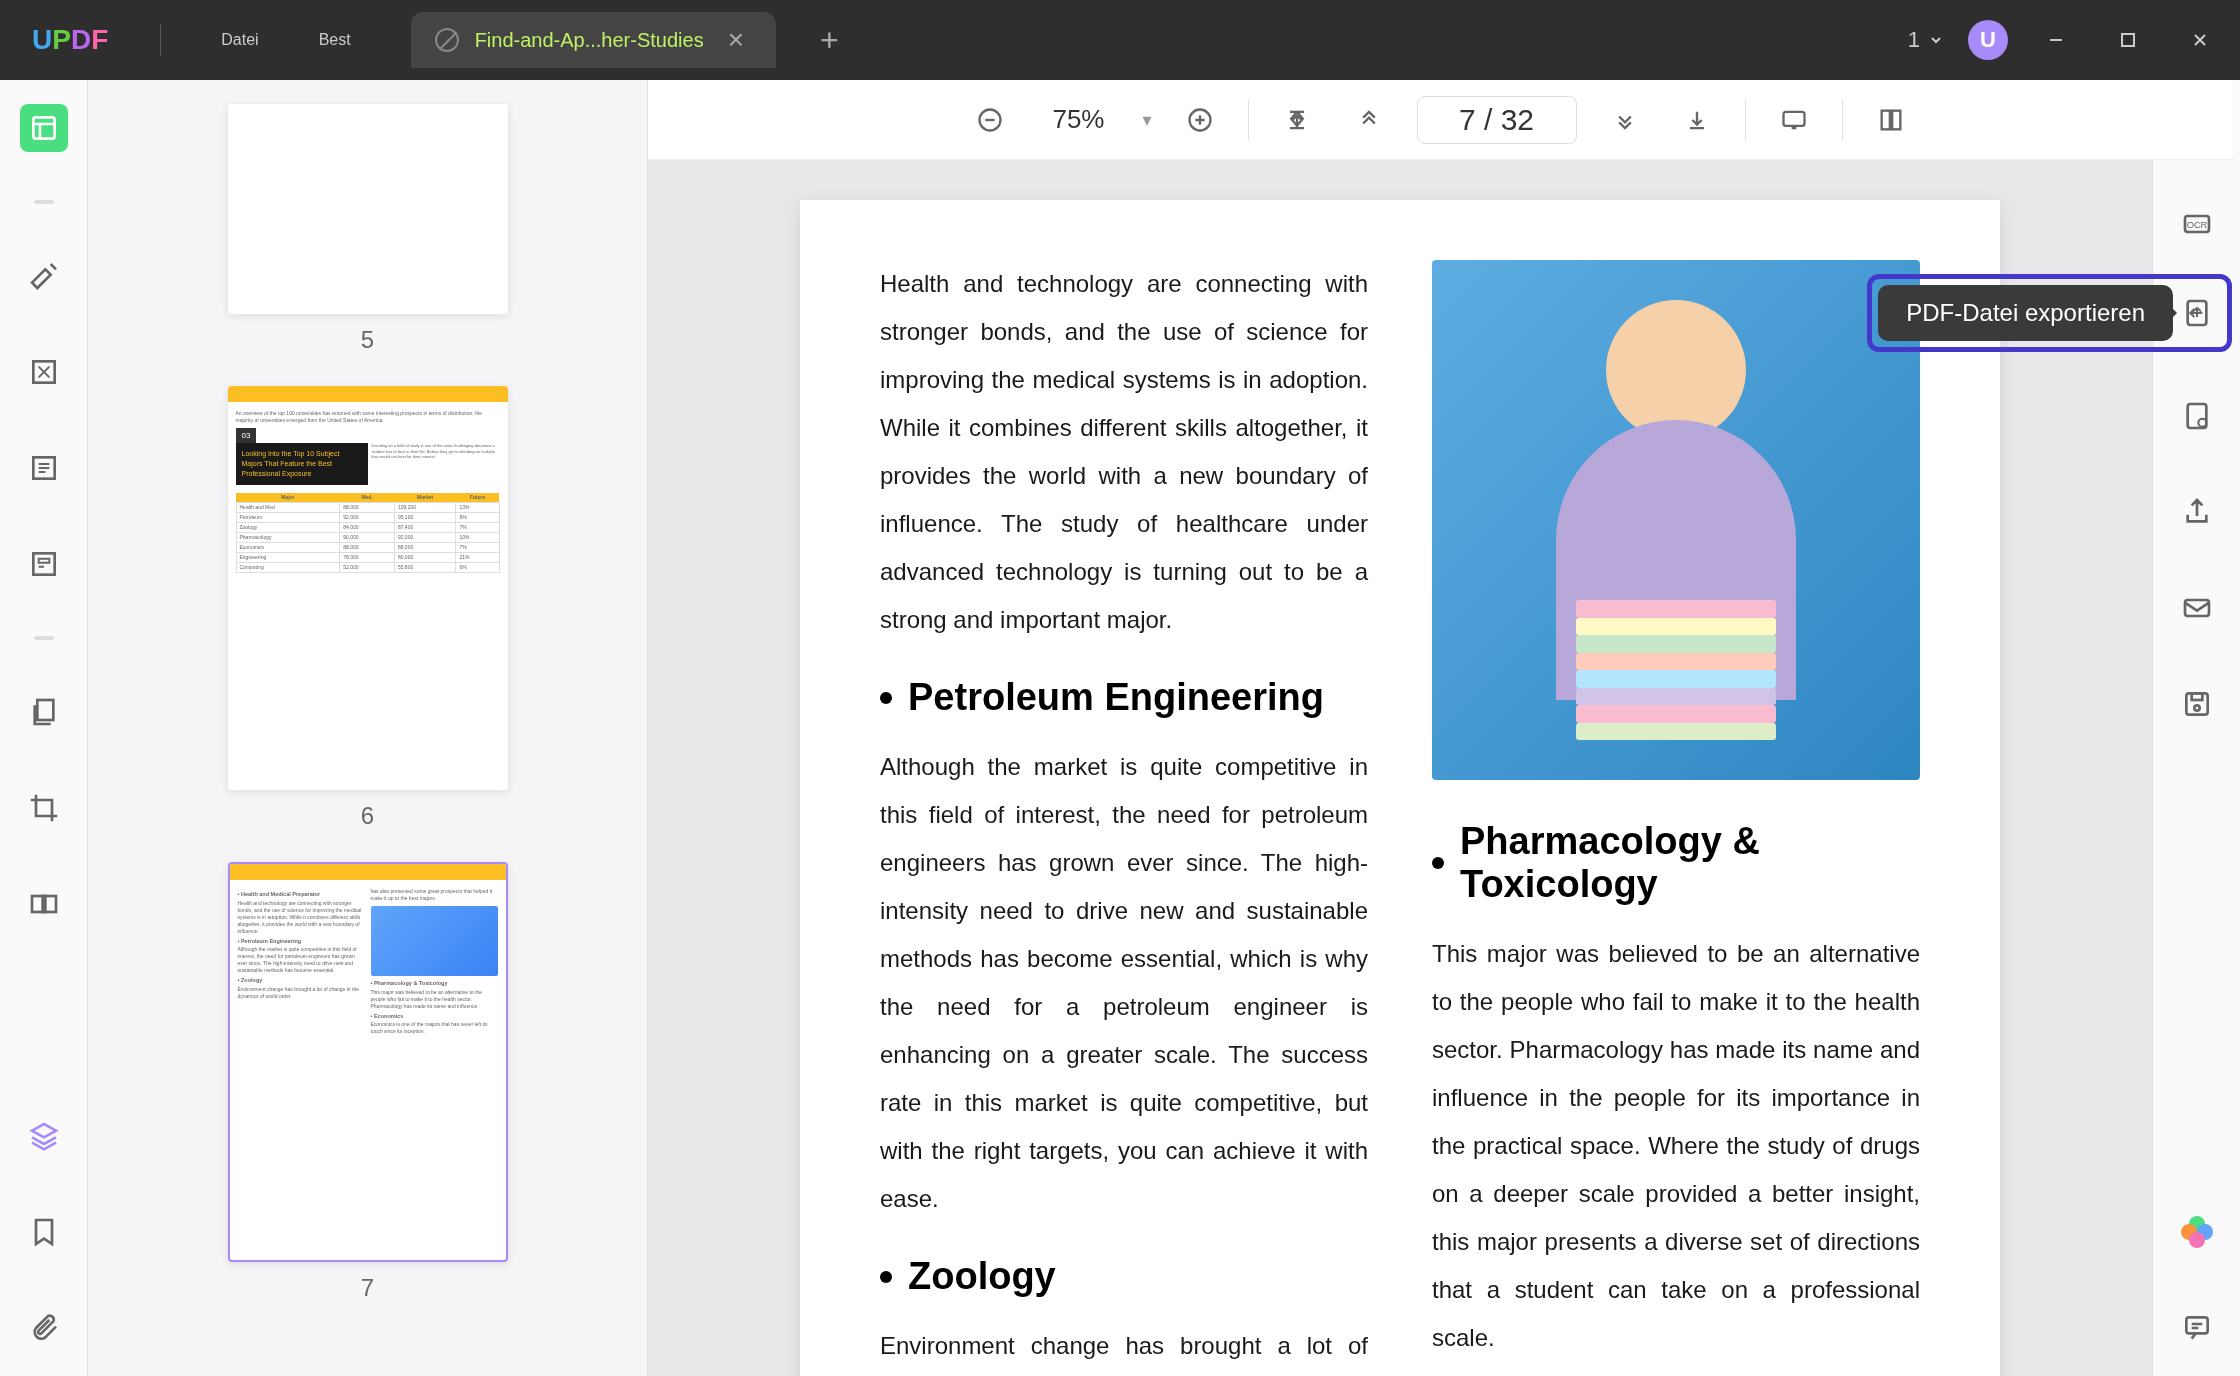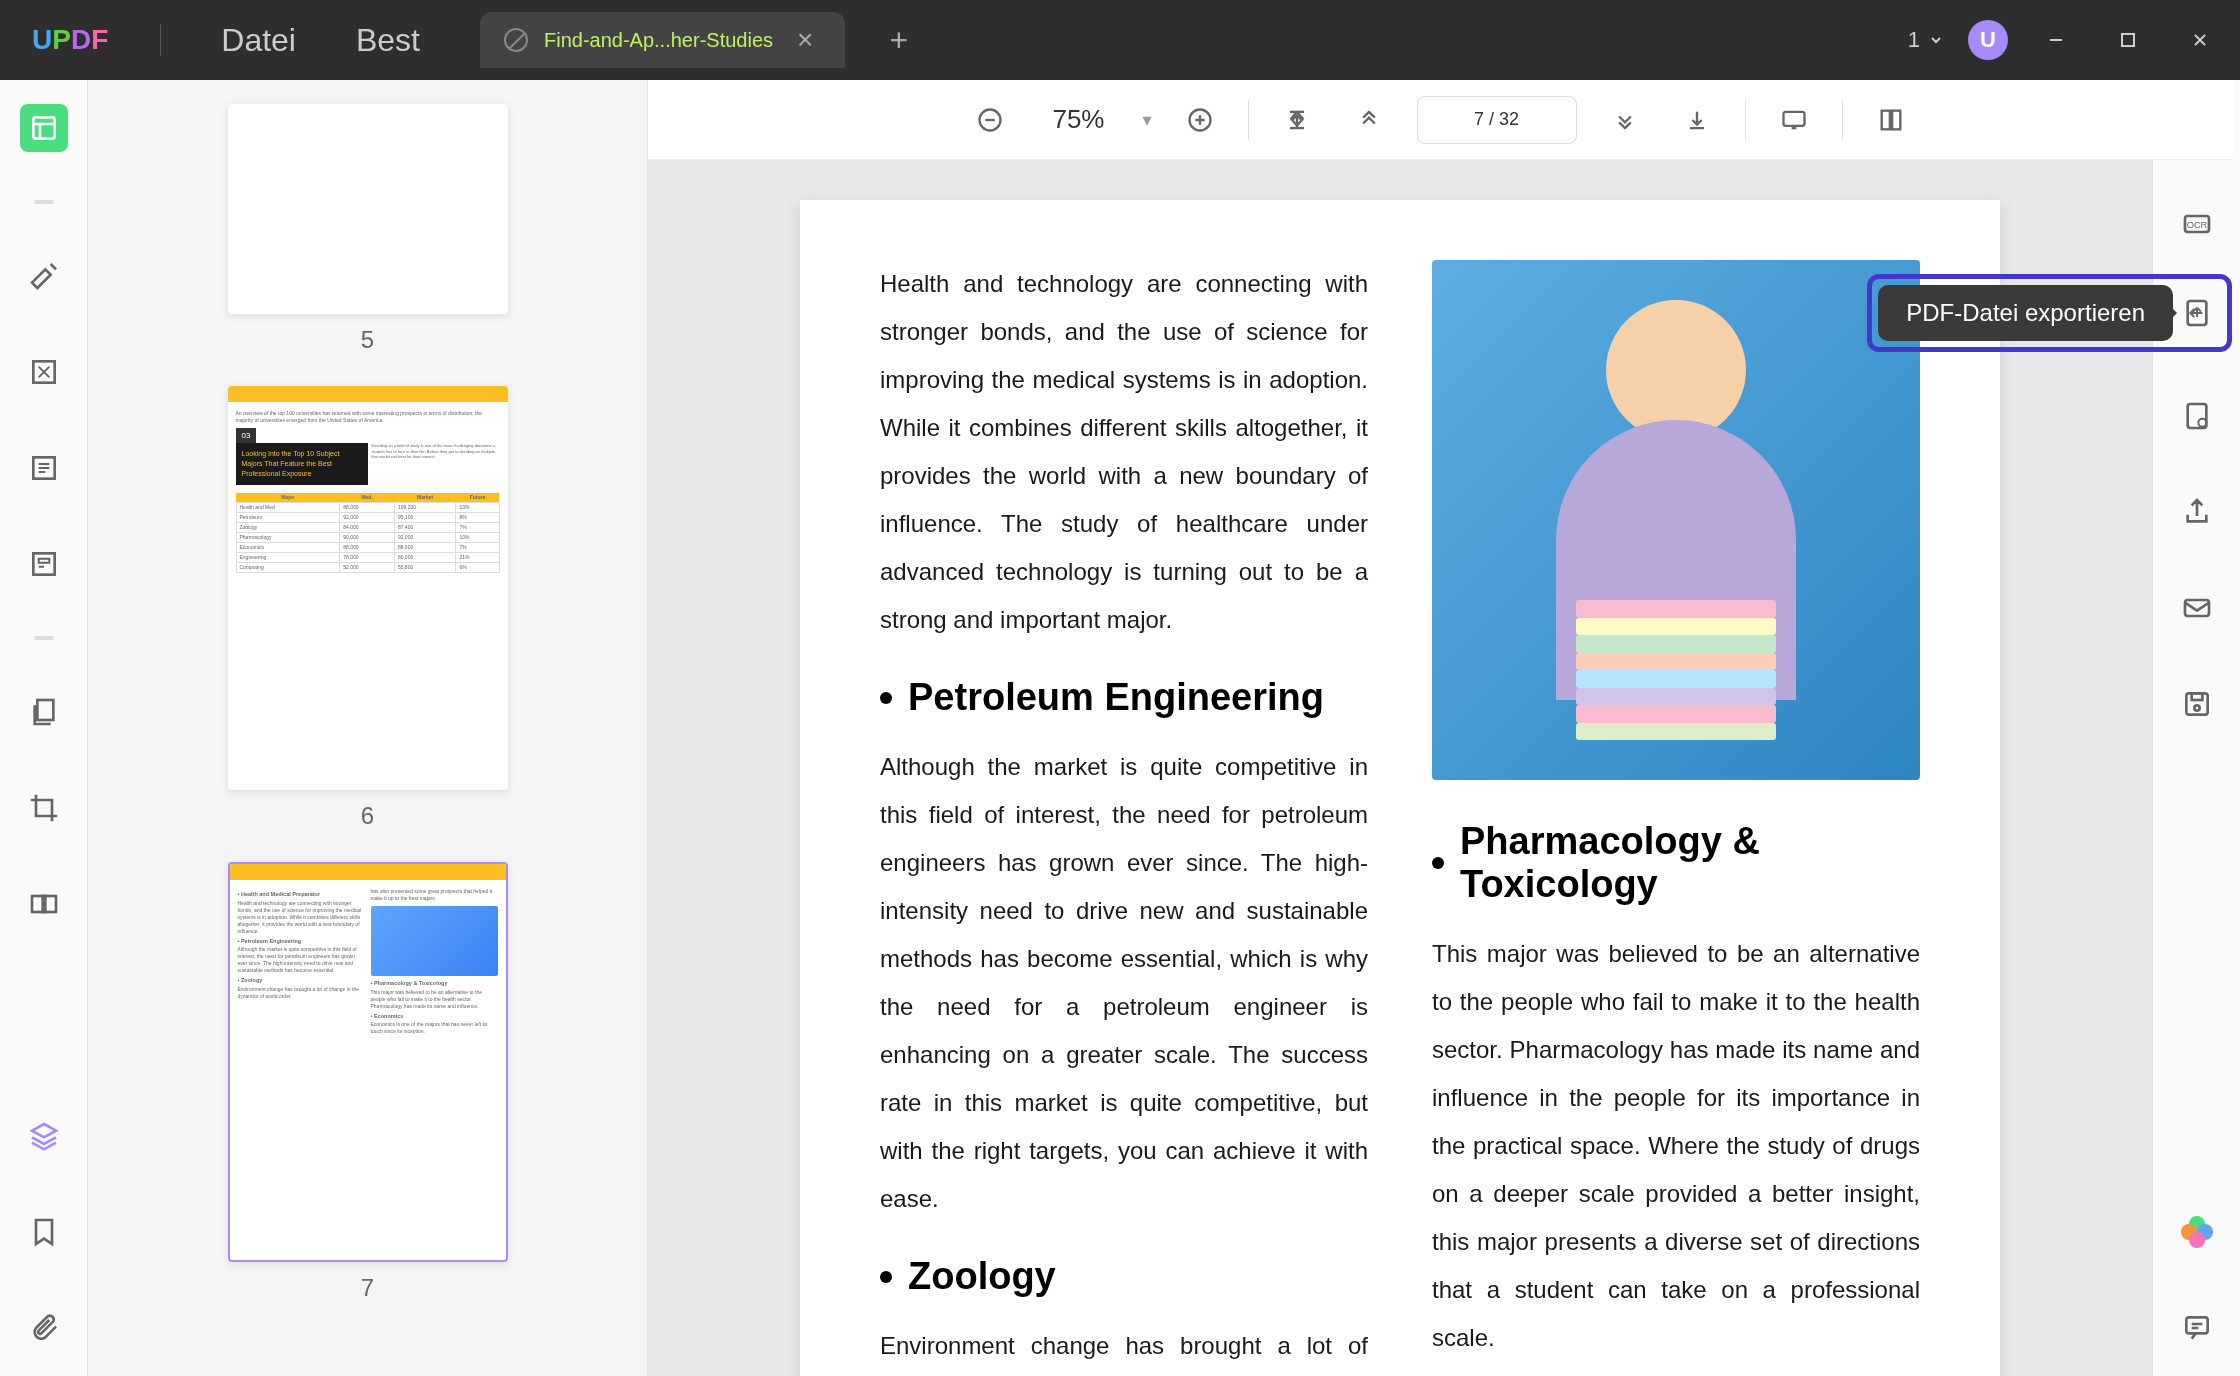--- a/index.html
+++ b/index.html
@@ -5,21 +5,21 @@
     * { margin: 0; padding: 0; box-sizing: border-box; }
     body { font-family: -apple-system, BlinkMacSystemFont, 'Segoe UI', sans-serif; background: #f5f5f7; overflow: hidden; width: 2240px; height: 1376px; }
     
     .titlebar { height: 80px; background: #2e2e2e; display: flex; align-items: center; padding: 0 16px; color: #ccc; gap: 12px; }
     .logo { font-weight: bold; font-size: 28px; padding: 0 16px; }
     .logo-u { color: #4ae; }
     .logo-p { color: #6c4; }
     .logo-d { color: #b6e; }
     .logo-f { color: #f6a; }
     .titlebar-divider { width: 1px; height: 32px; background: #555; margin: 0 24px; }
-    .menu-item { padding: 0 24px; font-size: 32px; cursor: pointer; }
+    .menu-item { padding: 0 24px; font-size: 16px; cursor: pointer; }
     .tab { display: flex; align-items: center; background: #444; border-radius: 12px 12px 0 0; padding: 12px 24px; margin-left: 24px; gap: 16px; height: 56px; }
     .tab-icon { width: 24px; height: 24px; border: 2px solid #888; border-radius: 50%; position: relative; }
     .tab-icon::after { content: ''; position: absolute; width: 24px; height: 2px; background: #888; top: 10px; left: -1px; transform: rotate(-45deg); }
     .tab-title { font-size: 20px; color: #bef264; }
     .tab-close { font-size: 28px; color: #aaa; cursor: pointer; padding: 0 8px; }
     .tab-add { font-size: 32px; color: #aaa; margin-left: 32px; cursor: pointer; }
     .titlebar-spacer { flex: 1; }
     .titlebar-right { display: flex; align-items: center; gap: 24px; }
     .version { font-size: 22px; color: #ccc; display: flex; align-items: center; gap: 8px; }
     .user-avatar { width: 40px; height: 40px; border-radius: 50%; background: #a78bfa; display: flex; align-items: center; justify-content: center; color: white; font-size: 22px; font-weight: bold; }
@@ -51,21 +51,21 @@
     .thumb-col { flex: 1; }
     .thumb-mini-img { width: 100%; height: 70px; background: linear-gradient(135deg, #60a5fa 0%, #3b82f6 100%); margin: 4px 0; border-radius: 2px; }
     .thumb-head-sm { font-weight: bold; font-size: 5.5px; margin: 3px 0 1px; }
     
     .toolbar { position: absolute; top: 0; left: 0; right: 7px; height: 80px; background: white; display: flex; align-items: center; padding: 0 40px; gap: 24px; border-bottom: 1px solid #eee; z-index: 5; }
     .tb-divider { width: 1px; height: 40px; background: #e0e0e0; }
     .tb-btn { width: 48px; height: 48px; display: flex; align-items: center; justify-content: center; cursor: pointer; color: #666; }
     .tb-btn svg { width: 28px; height: 28px; }
     .zoom-level { font-size: 26px; color: #333; min-width: 80px; text-align: center; }
     .zoom-dropdown { color: #999; font-size: 18px; cursor: pointer; }
-    .page-input { width: 160px; height: 48px; border: 1px solid #ddd; border-radius: 8px; text-align: center; font-size: 18px; color: #333; }
+    .page-input { width: 160px; height: 48px; border: 1px solid #ddd; border-radius: 8px; text-align: center; font-size: 30px; color: #333; }
     .tb-spacer { flex: 1; }
     
     .content-area { flex: 1; position: relative; background: #e8e8eb; overflow: hidden; }
     .doc-scroll { position: absolute; top: 80px; left: 0; right: 88px; bottom: 0; overflow-y: auto; padding: 40px; }
     .doc-page { background: white; width: 1200px; margin: 0 auto; padding: 60px 80px; box-shadow: 0 4px 16px rgba(0,0,0,0.1); min-height: 1200px; display: flex; gap: 64px; }
     .doc-col { flex: 1; }
     .doc-p { font-size: 24px; line-height: 2; color: #1a1a1a; text-align: justify; margin-bottom: 32px; }
     .doc-h2 { font-size: 38px; font-weight: 800; color: #000; margin-bottom: 24px; display: flex; align-items: center; gap: 16px; }
     .bullet { width: 12px; height: 12px; background: #000; border-radius: 50%; flex-shrink: 0; }
     .doc-image { width: 100%; height: 520px; background: linear-gradient(135deg, #5dade2 0%, #2e86c1 100%); margin-bottom: 40px; border-radius: 4px; position: relative; overflow: hidden; }

